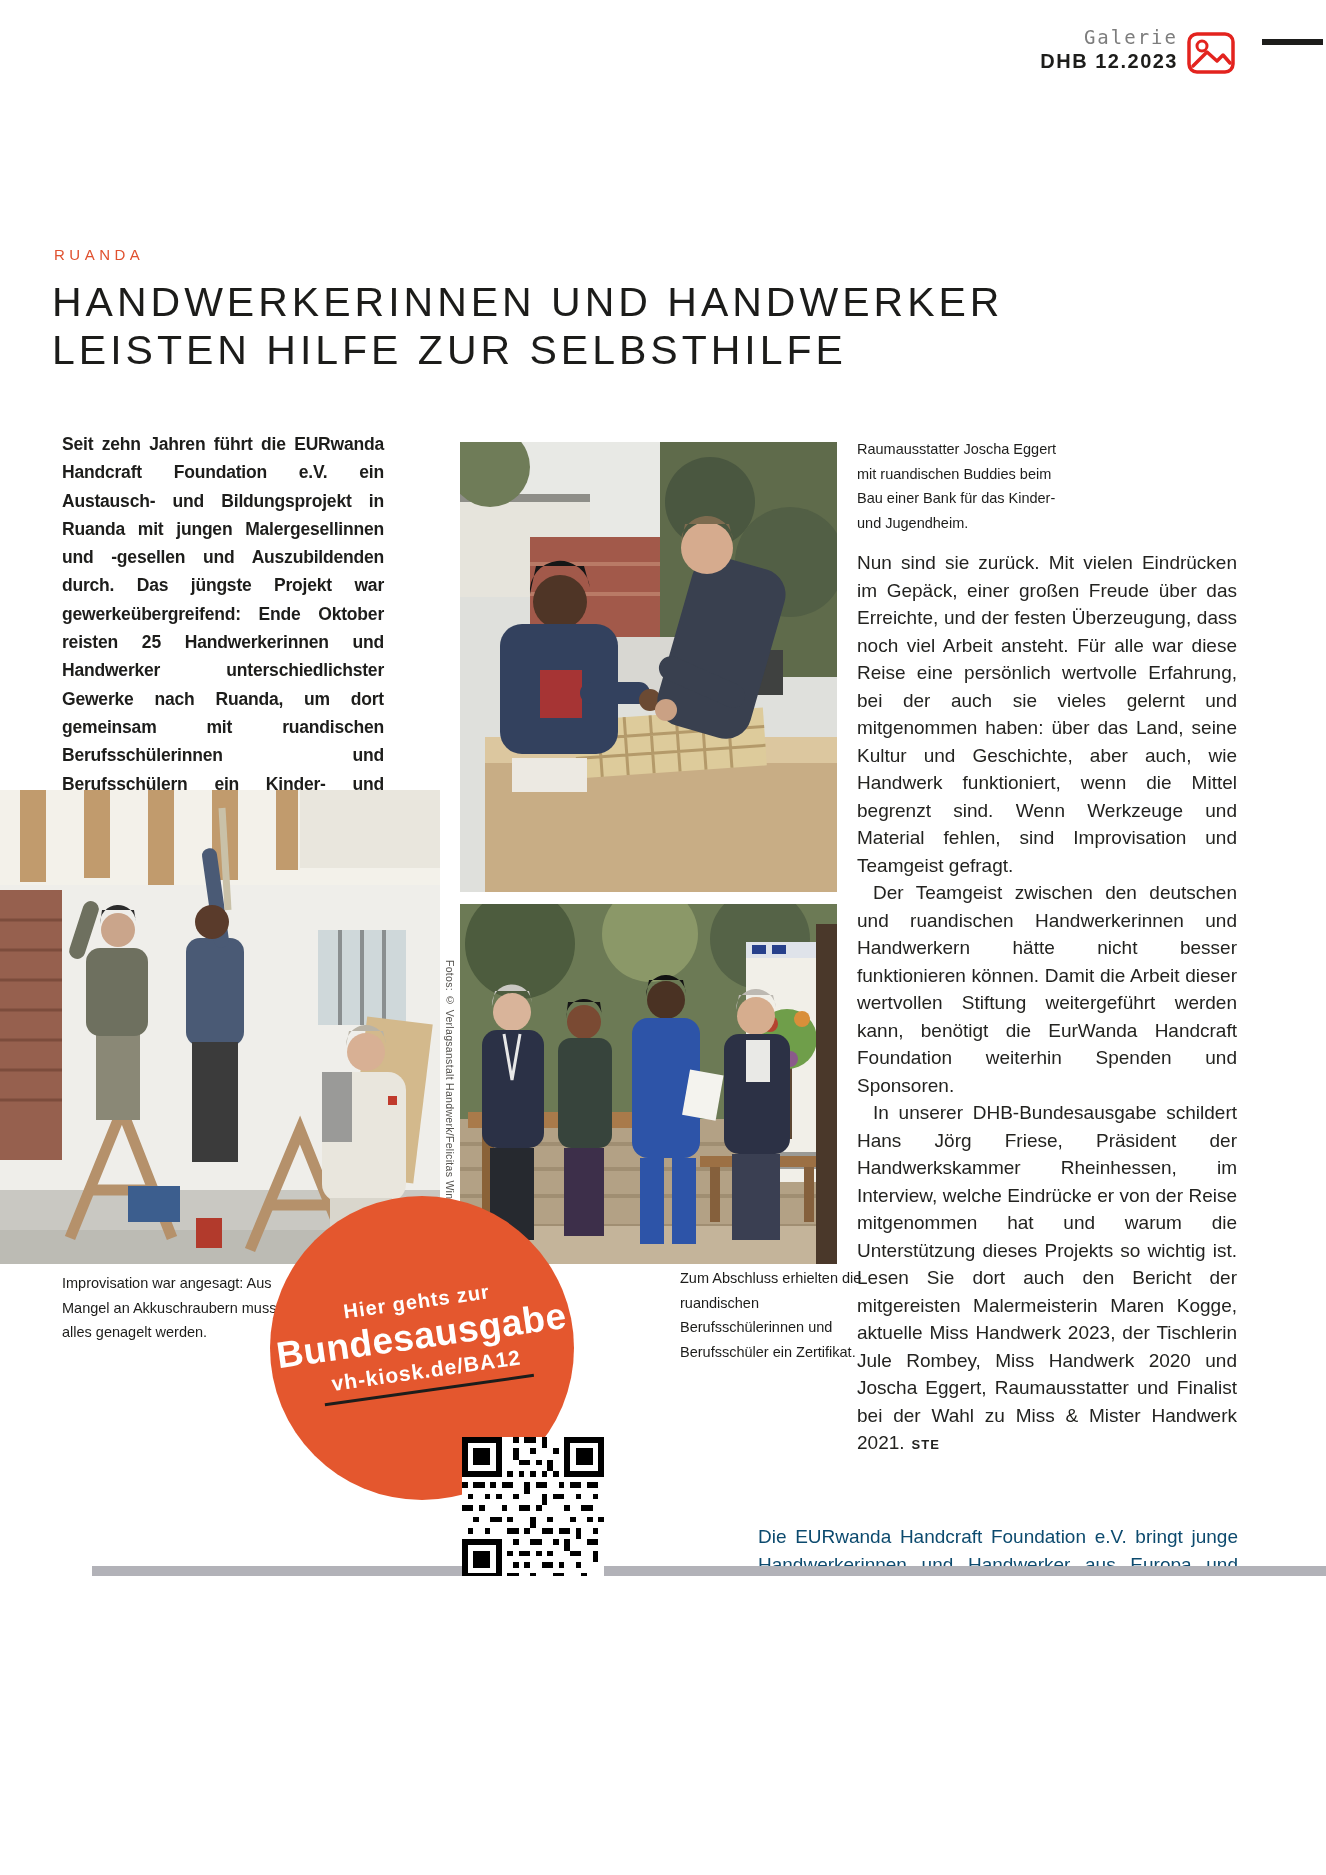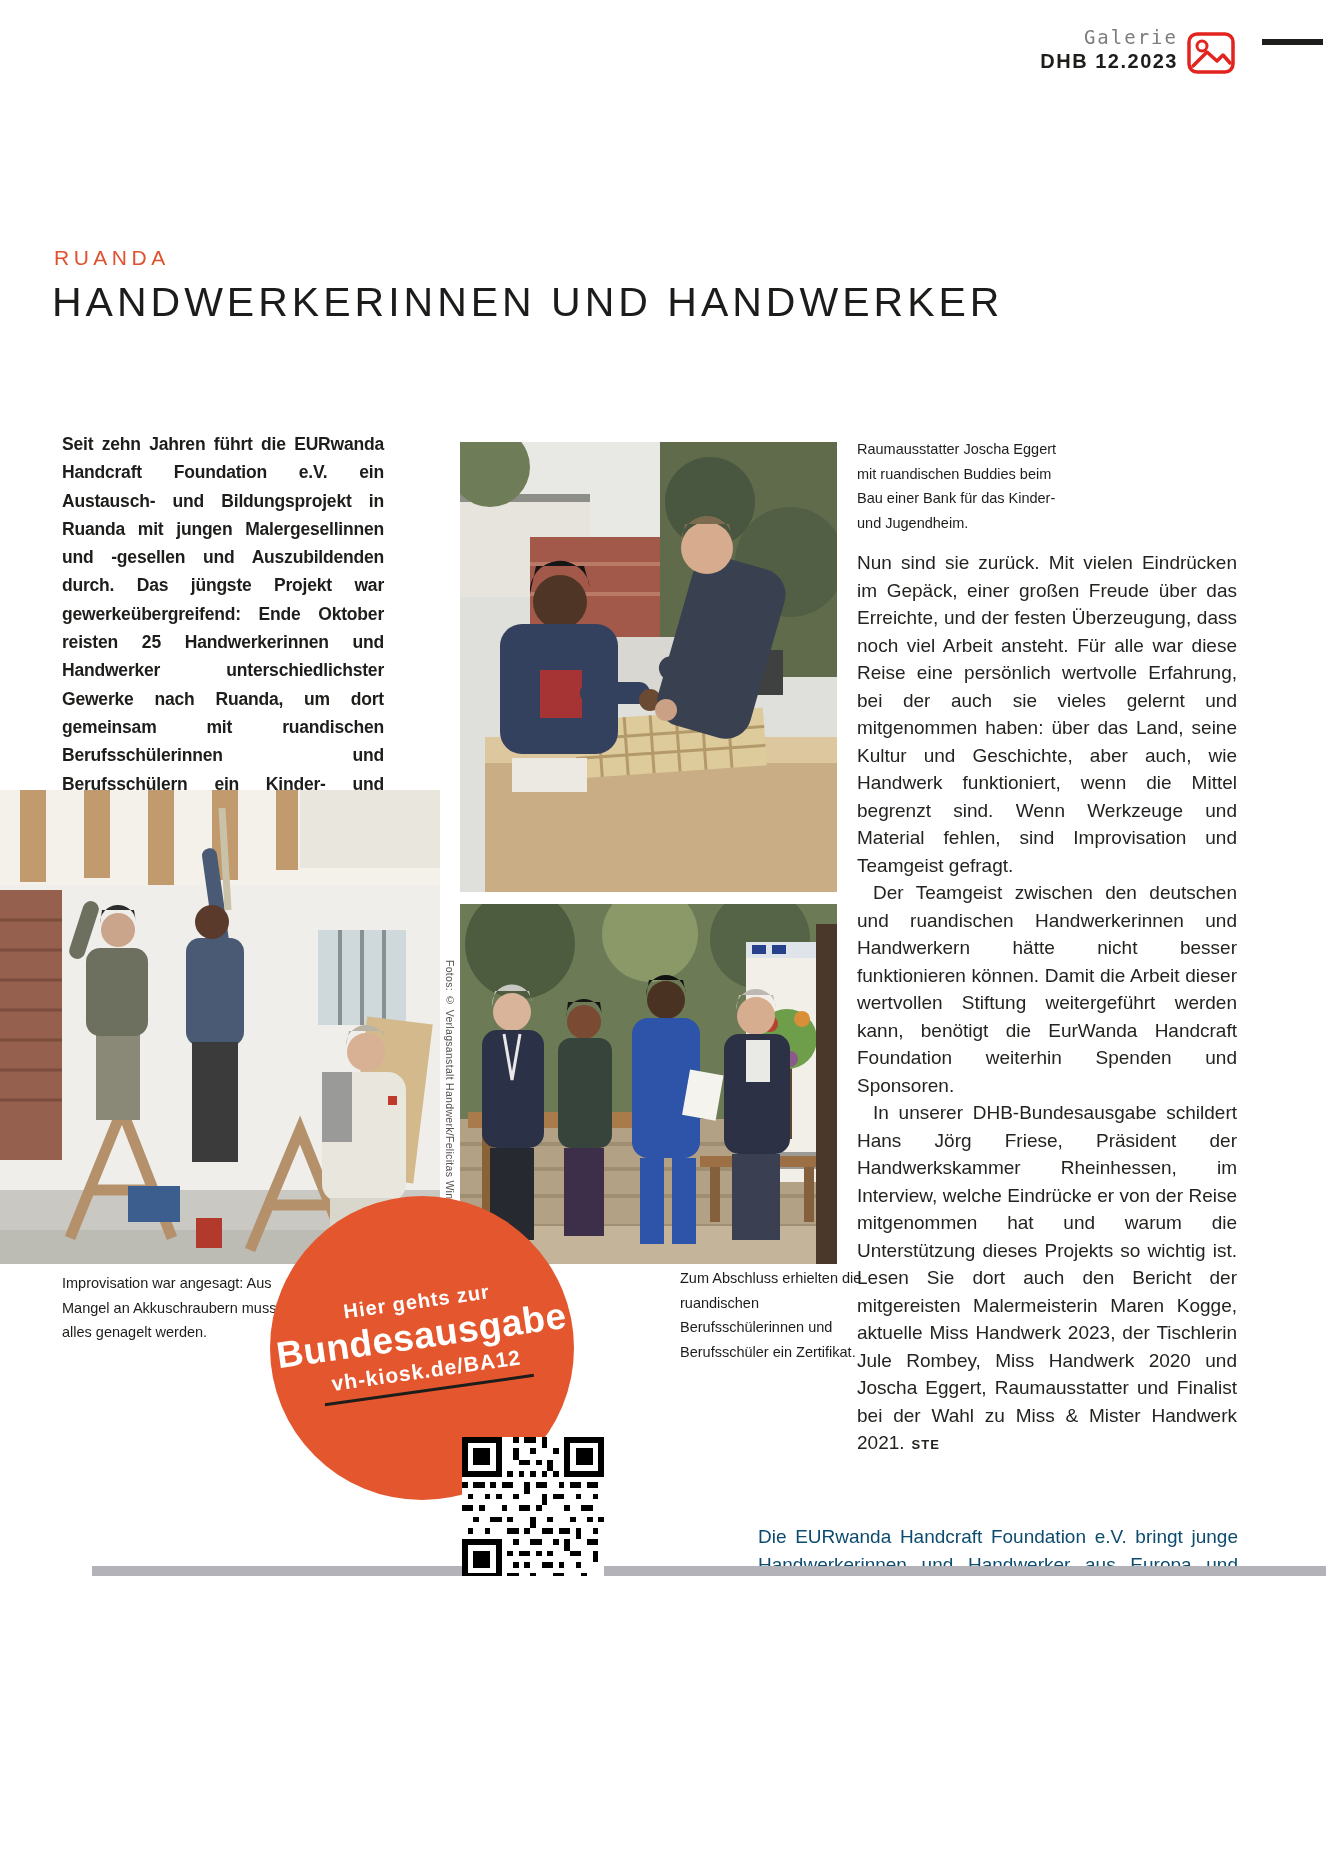--- a/index.html
+++ b/index.html
@@ -7,21 +7,21 @@
         font-family:"Liberation Sans",sans-serif;color:#1d1d1b;overflow:hidden;padding-left:15px;}
 
   
   .topline{position:absolute;left:1262px;top:39px;width:61px;height:6px;background:#1d1d1b;}
   .header-text{position:absolute;left:960px;top:26px;width:218px;text-align:right;}
   .header-section{font-family:"DejaVu Sans Mono",monospace;font-size:19px;letter-spacing:2px;color:#7d7d7d;}
   .header-issue{font-size:20px;font-weight:700;letter-spacing:1.5px;color:#1d1d1b;margin-top:2px;}
   .gallery-icon{position:absolute;left:1186px;top:30px;}
 
   
-  .kicker{position:absolute;left:54px;top:246px;font-size:21px;font-weight:500;
+  .kicker{position:absolute;left:54px;top:246px;font-size:15px;font-weight:500;
           letter-spacing:4.5px;color:#e0512f;}
   .headline{position:absolute;left:52px;top:278px;margin:0;font-size:41px;line-height:48px;
             font-weight:500;letter-spacing:4px;color:#1c1c1a;}
 
   .intro{position:absolute;left:62px;top:430px;width:322px;margin:0;font-size:17.5px;
          line-height:28.3px;font-weight:700;text-align:justify;letter-spacing:-0.2px;}
 
   
   .photo{position:absolute;display:block;}
   #photo1{left:460px;top:442px;}
@@ -83,21 +83,21 @@
     <div class="header-section">Galerie</div>
     <div class="header-issue">DHB 12.2023</div>
   </div>
   <svg class="gallery-icon" width="50" height="46" viewBox="0 0 50 46">
     <rect x="3" y="4" width="44" height="38" rx="8" fill="none" stroke="#e3231e" stroke-width="3.5"></rect>
     <circle cx="16" cy="16" r="5" fill="none" stroke="#e3231e" stroke-width="3"></circle>
     <path d="M7 36 L21 22 L31 31 L37 25 L44 33" fill="none" stroke="#e3231e" stroke-width="3.5" stroke-linecap="round" stroke-linejoin="round"></path>
   </svg>
 
   <div class="kicker">RUANDA</div>
-  <h1 class="headline"><span>HANDWERKERINNEN UND HANDWERKER</span><br></h1>
+  <h1 class="headline"><span>HANDWERKERINNEN UND HANDWERKER</span><br><span>LEISTEN HILFE ZUR SELBSTHILFE</span></h1>
 
   <p class="intro">Seit zehn Jahren führt die EURwanda Handcraft Foundation e.V. ein Austausch- und Bildungsprojekt in Ruanda mit jungen Malergesellinnen und -gesellen und Auszubildenden durch. Das jüngste Projekt war gewerkeübergreifend: Ende Oktober reisten 25 Handwerkerinnen und Handwerker unterschiedlichster Gewerke nach Ruanda, um dort gemeinsam mit ruandischen Berufsschülerinnen und Berufsschülern ein Kinder- und Jugendzentrum in Musanze auszubauen.</p>
 
   <svg id="photo1" class="photo" width="377" height="450" viewBox="0 0 377 450">
     <rect width="377" height="450" fill="#dfe0dc"></rect>
     <rect x="0" y="0" width="377" height="120" fill="#e8e9e5"></rect>
     <rect x="0" y="55" width="130" height="100" fill="#e6e4dc"></rect>
     <rect x="0" y="52" width="130" height="8" fill="#8e8e88"></rect>
     <rect x="70" y="95" width="160" height="115" fill="#a2594a"></rect>
     <rect x="70" y="120" width="160" height="4" fill="#b97a66"></rect>

